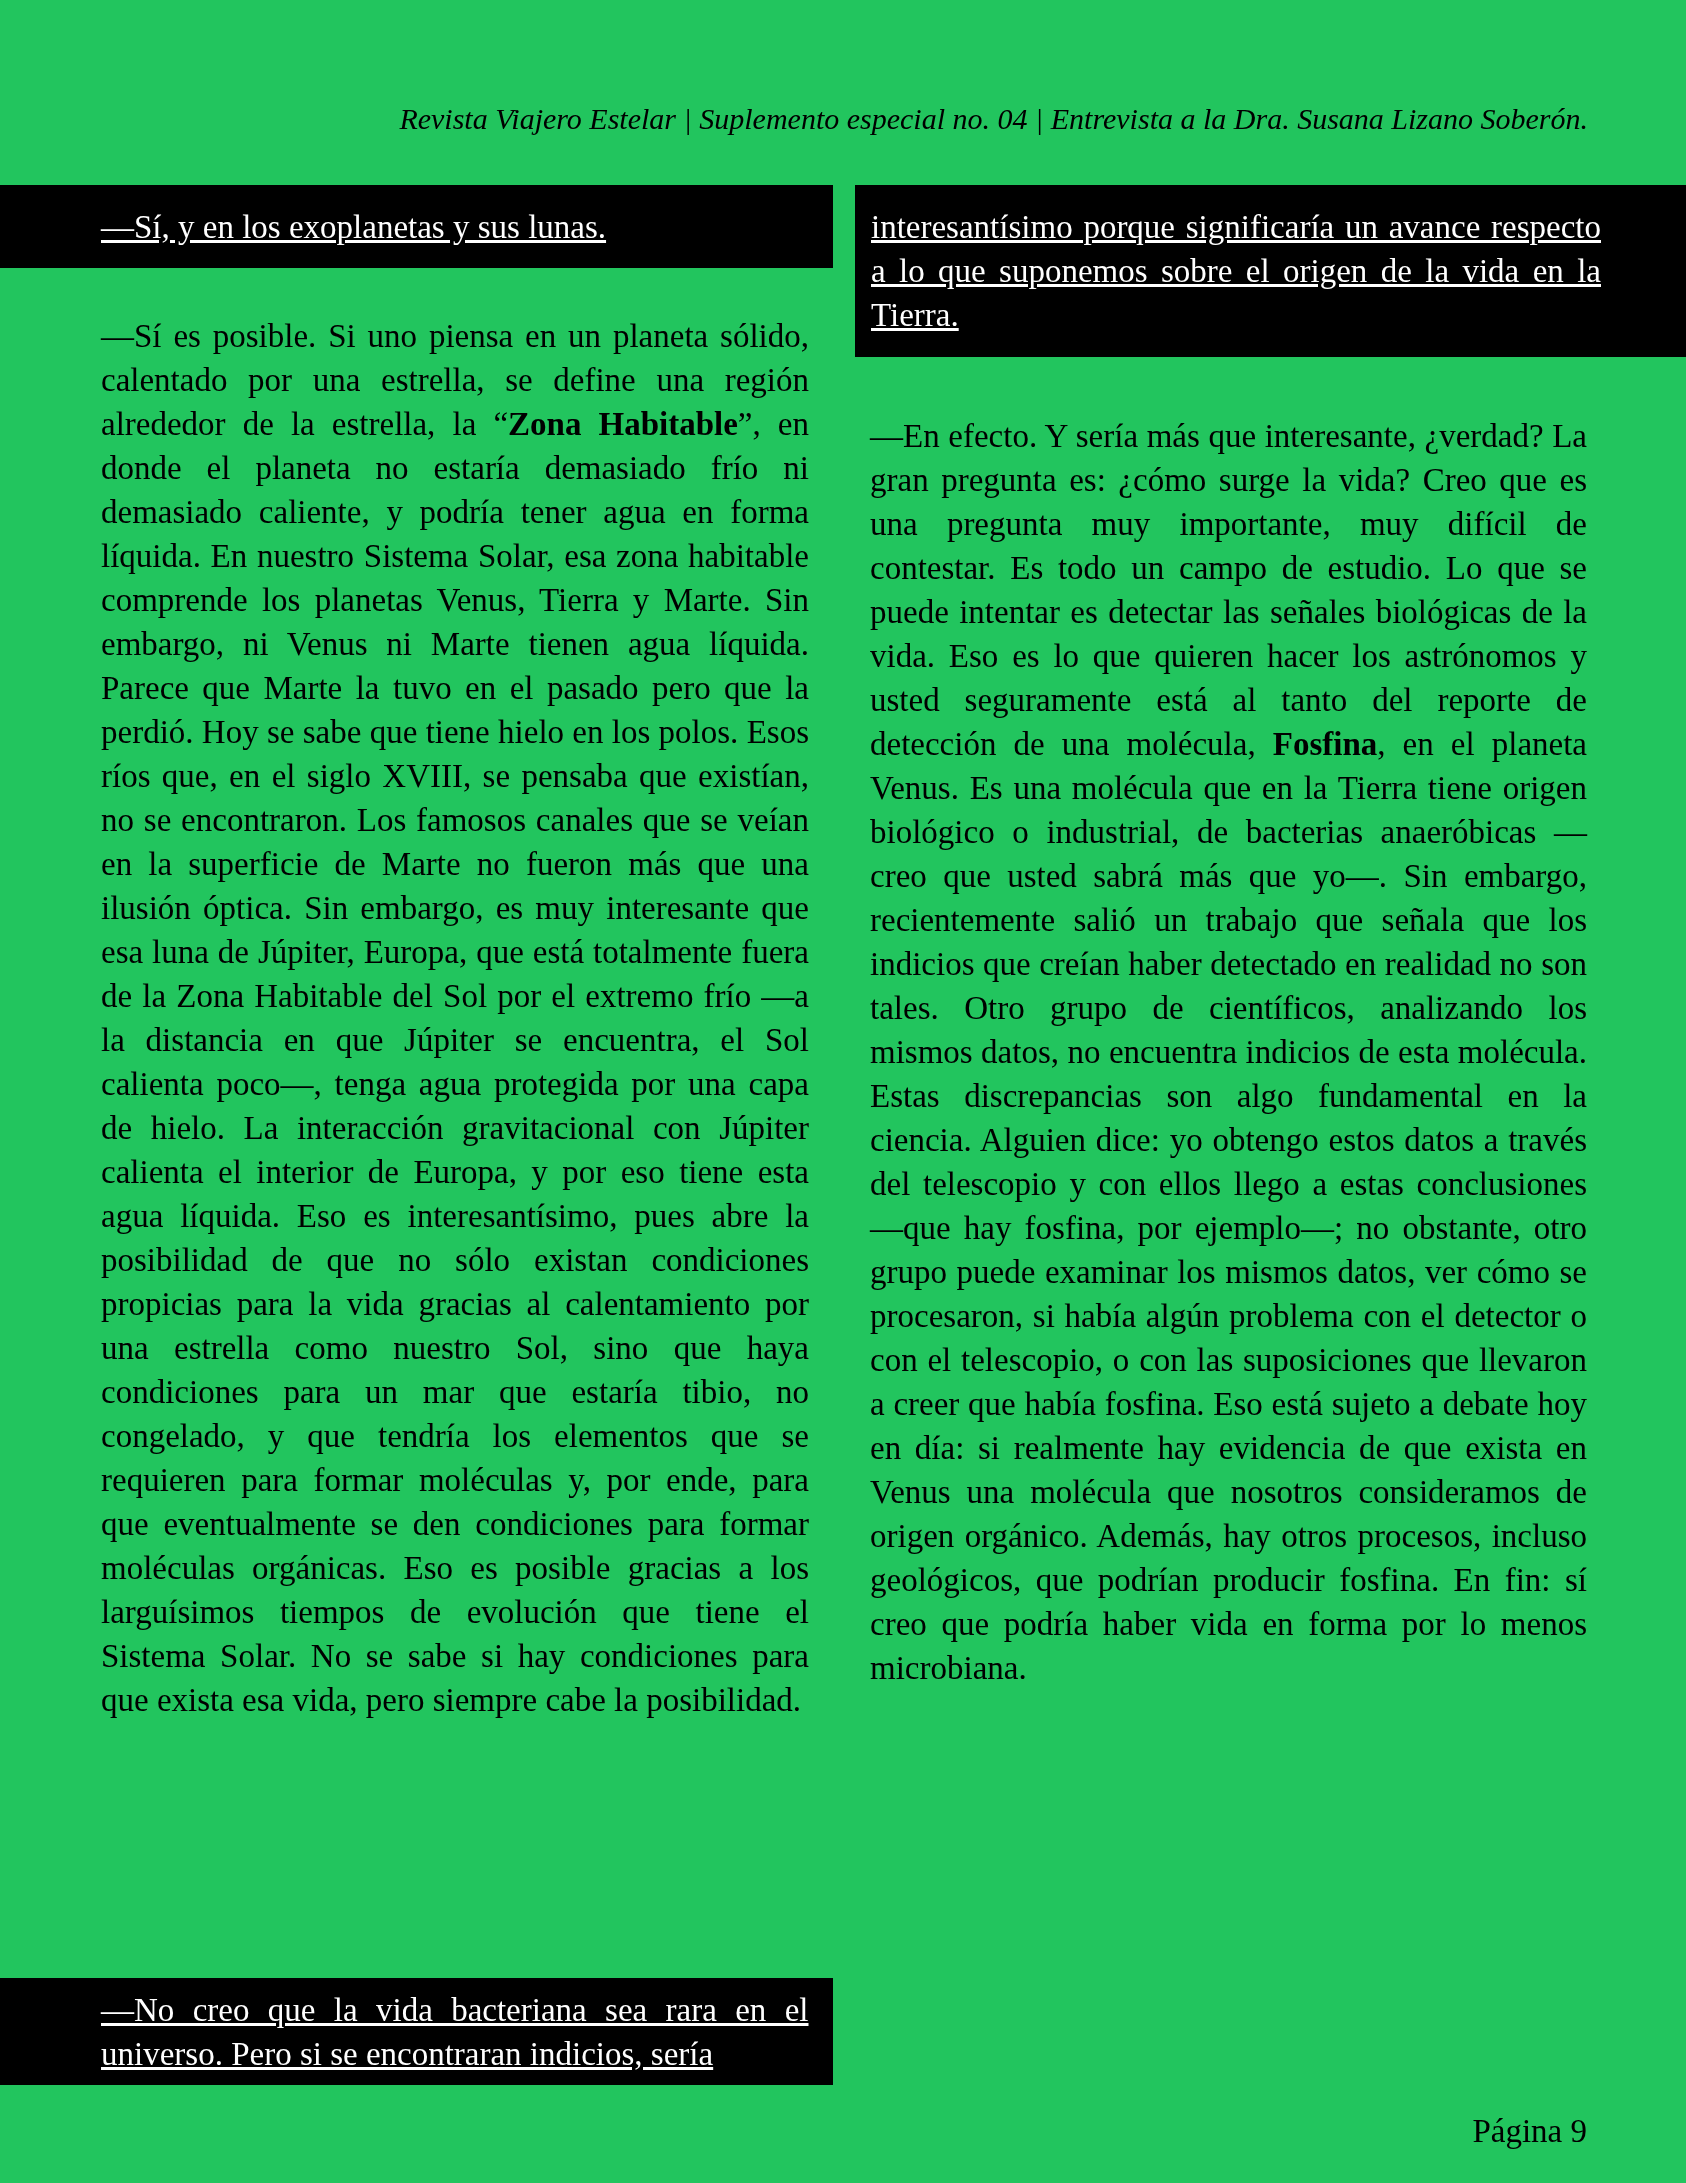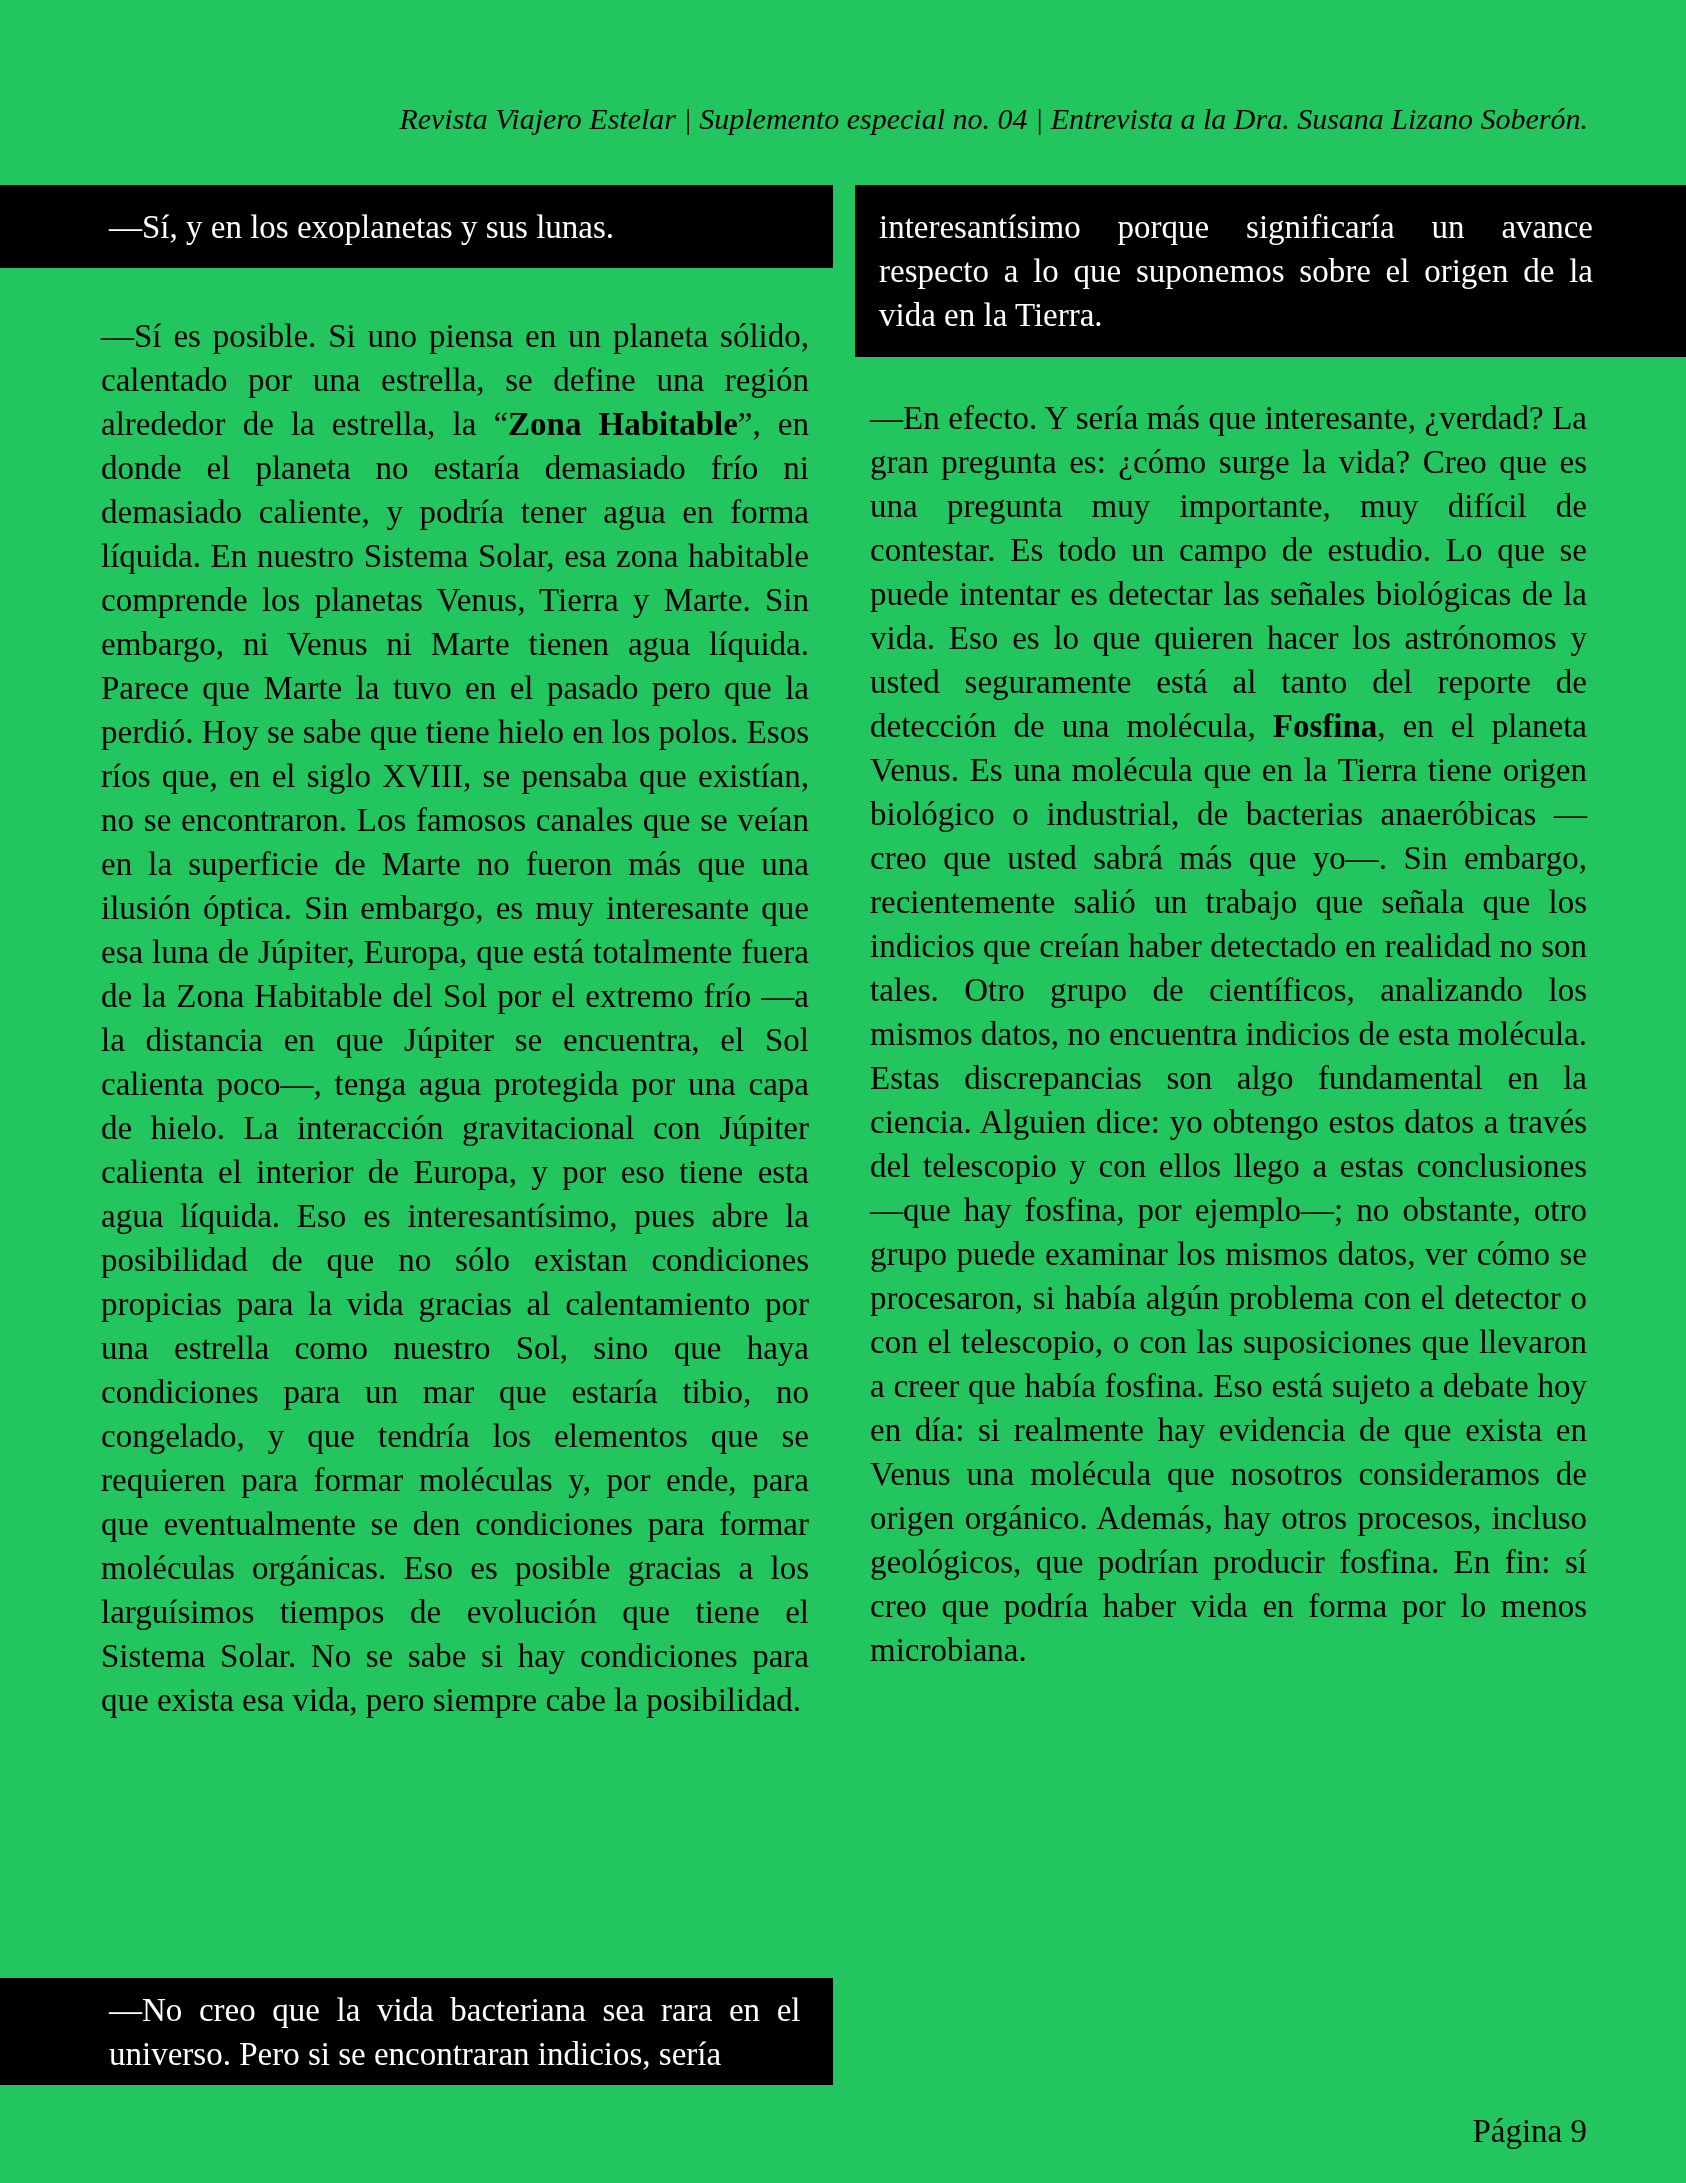--- a/index.html
+++ b/index.html
@@ -26,40 +26,41 @@
   }
   .quote {
     position: absolute;
     background: #000000;
     color: #ffffff;
     display: flex;
     align-items: center;
     box-sizing: border-box;
   }
   .quote p {
-    margin: 8px;
+    margin: 0;
     font-size: 33px;
     line-height: 44px;
     text-align: justify;
     width: 100%;
+    text-decoration: underline;
   }
   .quote-left-top    { left: 0;      top: 185px;  width: 833px; height: 83px; padding: 0 24.5px 0 101px; }
   .quote-left-bottom { left: 0;      top: 1978px; width: 833px; height: 107px; padding: 0 24.5px 0 101px; }
   .quote-right-top   { left: 855px; top: 185px;  width: 832px; height: 172px; padding: 0 86px 0 16px; }
   .para {
     position: absolute;
     font-size: 33px;
     line-height: 44px;
     text-align: justify;
     color: #000000;
     margin-top: 20px;
   }
   .para b { font-weight: bold; }
   .para-left    { left: 101px;  top: 294px;  width: 708px; }
-  .para-right-1 { left: 870px; top: 376px;  width: 717px; }
+  .para-right-1 { left: 870px; top: 394px;  width: 717px; }
   .para-right-2 { left: 870px; top: 1865px; width: 717px; }
   .footer {
     position: absolute;
     left: 870px;
     top: 2110px;
     width: 717px;
     font-size: 33px;
     line-height: 43px;
     text-align: right;
     color: #000000;

